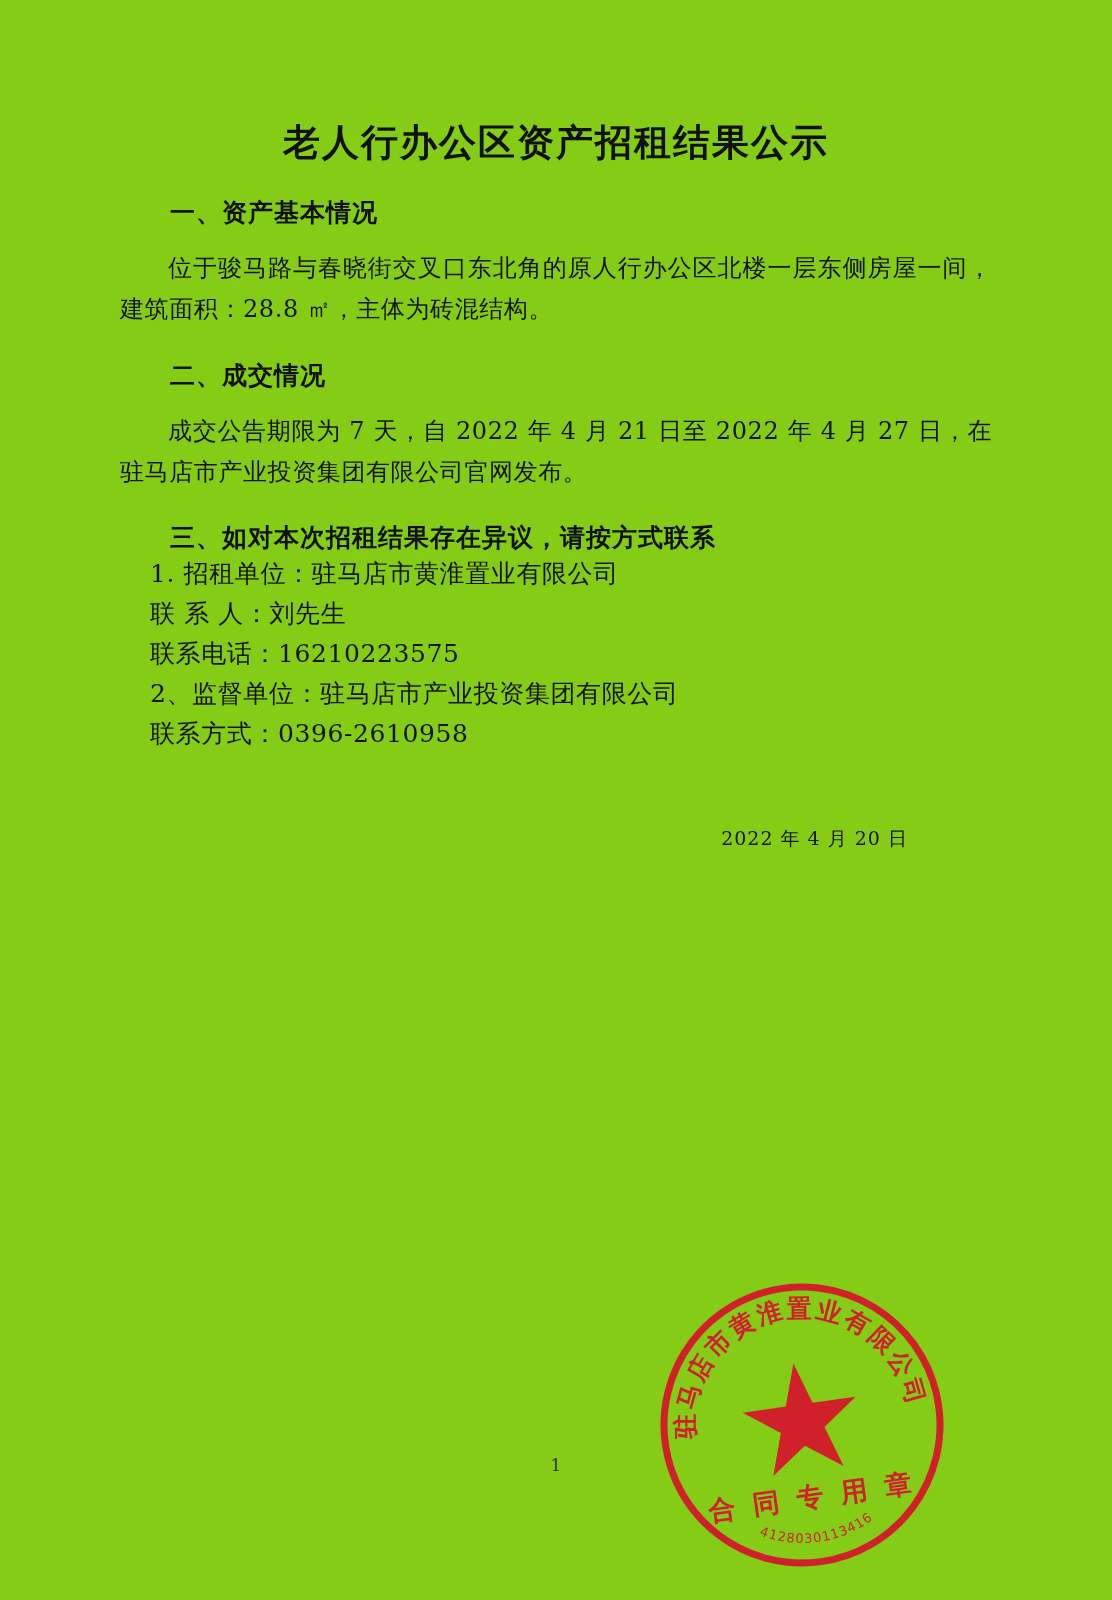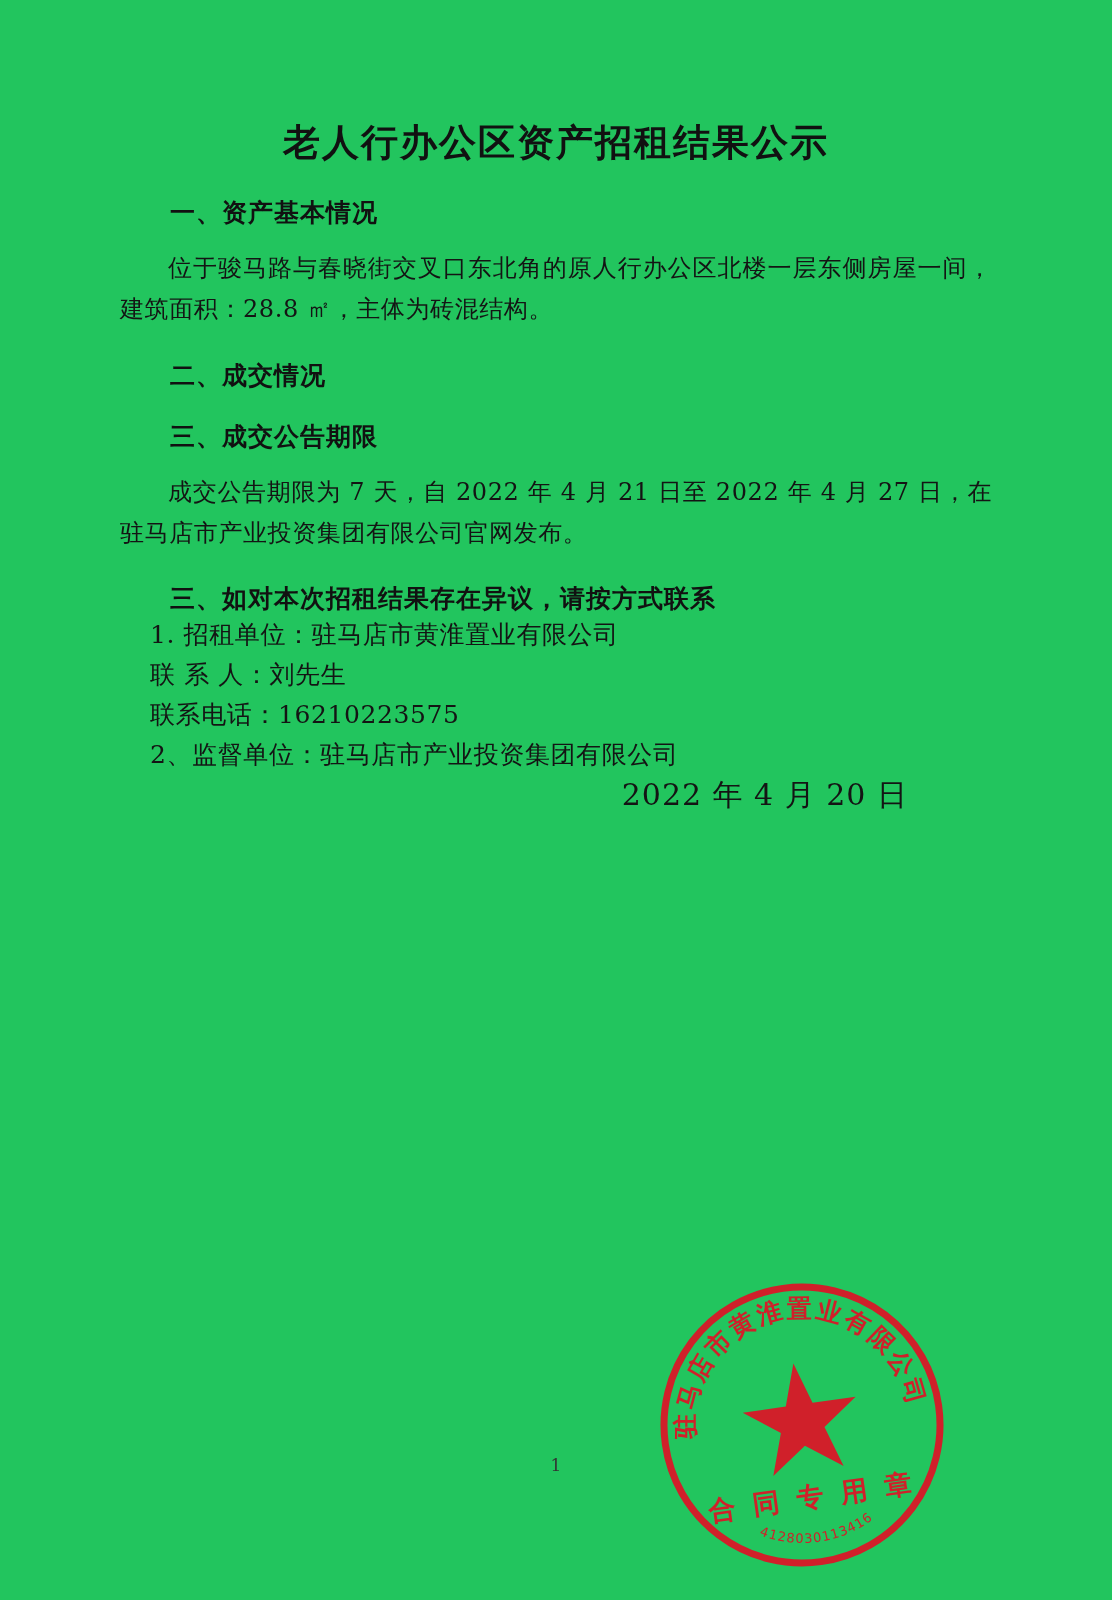--- a/index.html
+++ b/index.html
@@ -11,21 +11,21 @@
     width: 1112px;
     height: 1600px;
     position: relative;
     font-family: "DejaVu Serif", "Liberation Serif", serif;
     color: #1a1a1a;
     overflow: hidden;
   }
   .page {
     position: absolute;
     inset: 0;
-    background: #22c55e;
+    background: #84cc16;
   }
   .doc {
     position: absolute;
     left: 120px;
     top: 0;
     width: 872px;
   }
   .doc-title {
     margin-top: 118px;
     text-align: center;
@@ -52,21 +52,22 @@
     color: #141414;
   }
   .contact-line {
     font-size: 25px;
     line-height: 1.6;
     text-indent: 1.2em;
     letter-spacing: 0.6px;
     color: #141414;
   }
   .sign-date {
-    font-size: 30px;
+    margin-top: 72px;
+    font-size: 19px;
     text-align: right;
     padding-right: 84px;
     letter-spacing: 1px;
     color: #141414;
   }
   .page-number {
     position: absolute;
     left: 0;
     right: 0;
     top: 1455px;
@@ -111,28 +112,28 @@
 <div class="page">
   <div class="doc">
 
     <div class="doc-title">老人行办公区资产招租结果公示</div>
 
     <div class="section-head">一、资产基本情况</div>
     <div class="para">位于骏马路与春晓街交叉口东北角的原人行办公区北楼一层东侧房屋一间，建筑面积：28.8 ㎡，主体为砖混结构。</div>
 
     <div class="section-head">二、成交情况</div>
 
-    <div class="section-head">三、成交公告期限</div>
     <div class="para">成交公告期限为 7 天，自 2022 年 4 月 21 日至 2022 年 4 月 27 日，在驻马店市产业投资集团有限公司官网发布。</div>
 
     <div class="section-head">三、如对本次招租结果存在异议，请按方式联系</div>
     <div class="contact-line">1. 招租单位：驻马店市黄淮置业有限公司</div>
     <div class="contact-line">联 系 人：刘先生</div>
     <div class="contact-line">联系电话：16210223575</div>
     <div class="contact-line">2、监督单位：驻马店市产业投资集团有限公司</div>
+    <div class="contact-line">联系方式：0396-2610958</div>
 
     <div class="sign-date">2022 年 4 月 20 日</div>
   </div>
 
   <div class="seal">
     <svg width="300" height="300" viewBox="0 0 300 300" aria-hidden="true">
       <g transform="rotate(-8 150 150)">
         <circle cx="150" cy="150" r="138" fill="none" stroke="#d0202a" stroke-width="7"></circle>
         <path id="ringpath" d="M 150,150 m -108,0 a 108,108 0 1,1 216,0" fill="none" stroke="none"></path>
         <text class="seal-text-ring">

